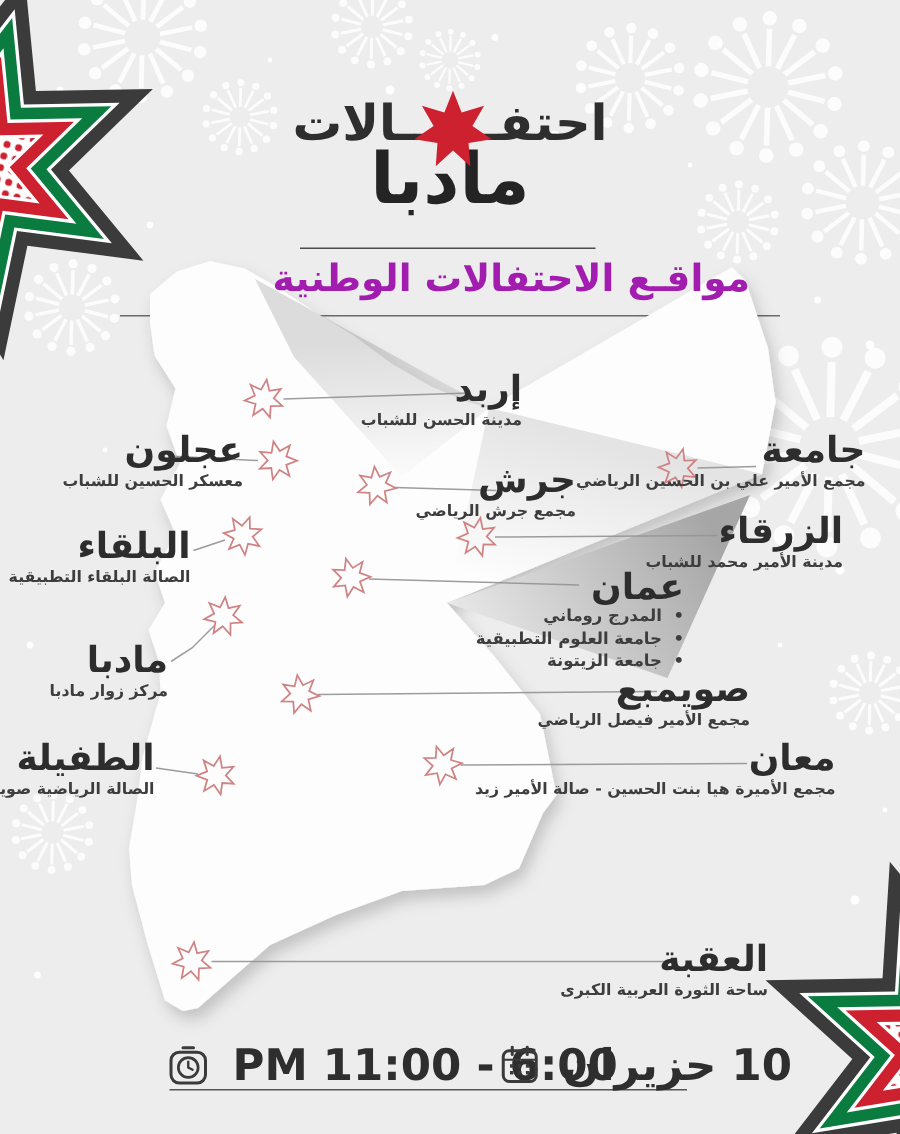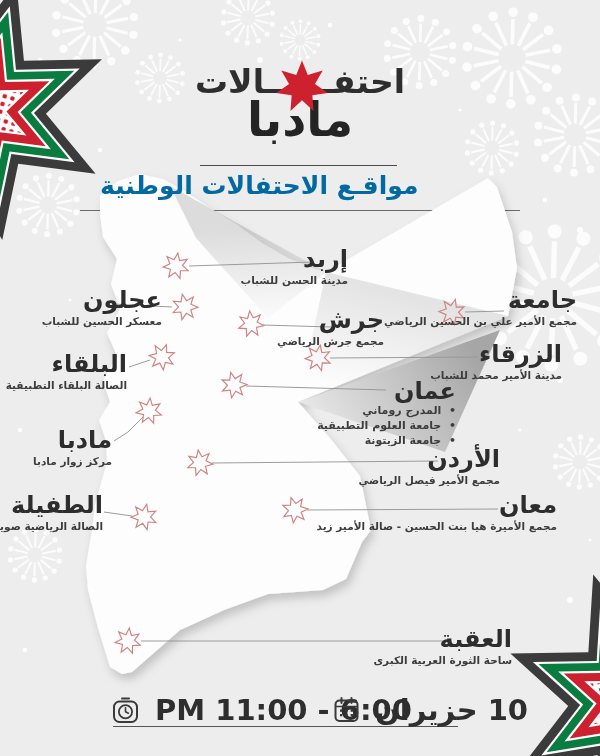--- a/index.html
+++ b/index.html
@@ -6,21 +6,21 @@
   .poster{position:relative;width:600px;height:756px;overflow:hidden;
           background:#eeedee;font-family:"DejaVu Sans",sans-serif;color:#2d2d2d;}
   .abs{position:absolute;}
   svg.stage{position:absolute;left:0;top:0;z-index:1;}
   .layer{position:absolute;left:0;top:0;width:600px;height:756px;z-index:3;pointer-events:none;}
   
   .title1{top:62px;left:150px;width:300px;text-align:center;font-size:33px;font-weight:bold;
           letter-spacing:1px;color:#2e2e2e;}
   .title2{top:95px;left:150px;width:300px;text-align:center;font-size:47px;font-weight:bold;
           color:#242424;line-height:1.05;}
-  .subtitle{top:171px;left:100px;width:400px;text-align:left;font-size:25px;font-weight:bold;color:#0369a1;}
+  .subtitle{top:171px;left:100px;width:400px;text-align:right;font-size:25px;font-weight:bold;color:#a21caf;}
   .rule{position:absolute;height:0;border-top:1.5px solid #4c4c4c;}
   #rule1{top:165px;left:200px;width:197px;}
   #rule2{top:210px;left:80px;width:440px;border-top-width:1px;border-top-color:#6b6b6b;}
   #rule3{top:726px;left:113px;width:345px;border-top-color:#555;}
   .titlestar{top:57px;left:272px;width:60px;height:60px;z-index:4;}
   
   .lbl{position:absolute;direction:rtl;text-align:right;white-space:nowrap;}
   .city{font-size:24px;font-weight:bold;color:#2d2d2d;line-height:1.1;}
   .venue{font-size:10.5px;font-weight:bold;color:#3d3d3d;margin-top:2px;}
   .bullets div{font-size:11px;font-weight:bold;color:#3d3d3d;line-height:1.35;}
@@ -226,21 +226,21 @@
       <div>المدرج روماني</div>
       <div>جامعة العلوم التطبيقية</div>
       <div>جامعة الزيتونة</div>
     </div>
   </div>
   <div class="lbl layer" style="left:auto;width:auto;height:auto;right:488px;top:427px;">
     <div class="city">مادبا</div>
     <div class="venue">مركز زوار مادبا</div>
   </div>
   <div class="lbl layer" style="left:auto;width:auto;height:auto;right:100px;top:446px;">
-    <div class="city">الأردن</div>
+    <div class="city">صويمبع</div>
     <div class="venue">مجمع الأمير فيصل الرياضي</div>
   </div>
   <div class="lbl layer" style="left:auto;width:auto;height:auto;right:497px;top:492px;">
     <div class="city">الطفيلة</div>
     <div class="venue">الصالة الرياضية صويمبع</div>
   </div>
   <div class="lbl layer" style="left:auto;width:auto;height:auto;right:43px;top:492px;">
     <div class="city">معان</div>
     <div class="venue">مجمع الأميرة هيا بنت الحسين - صالة الأمير زيد</div>
   </div>

